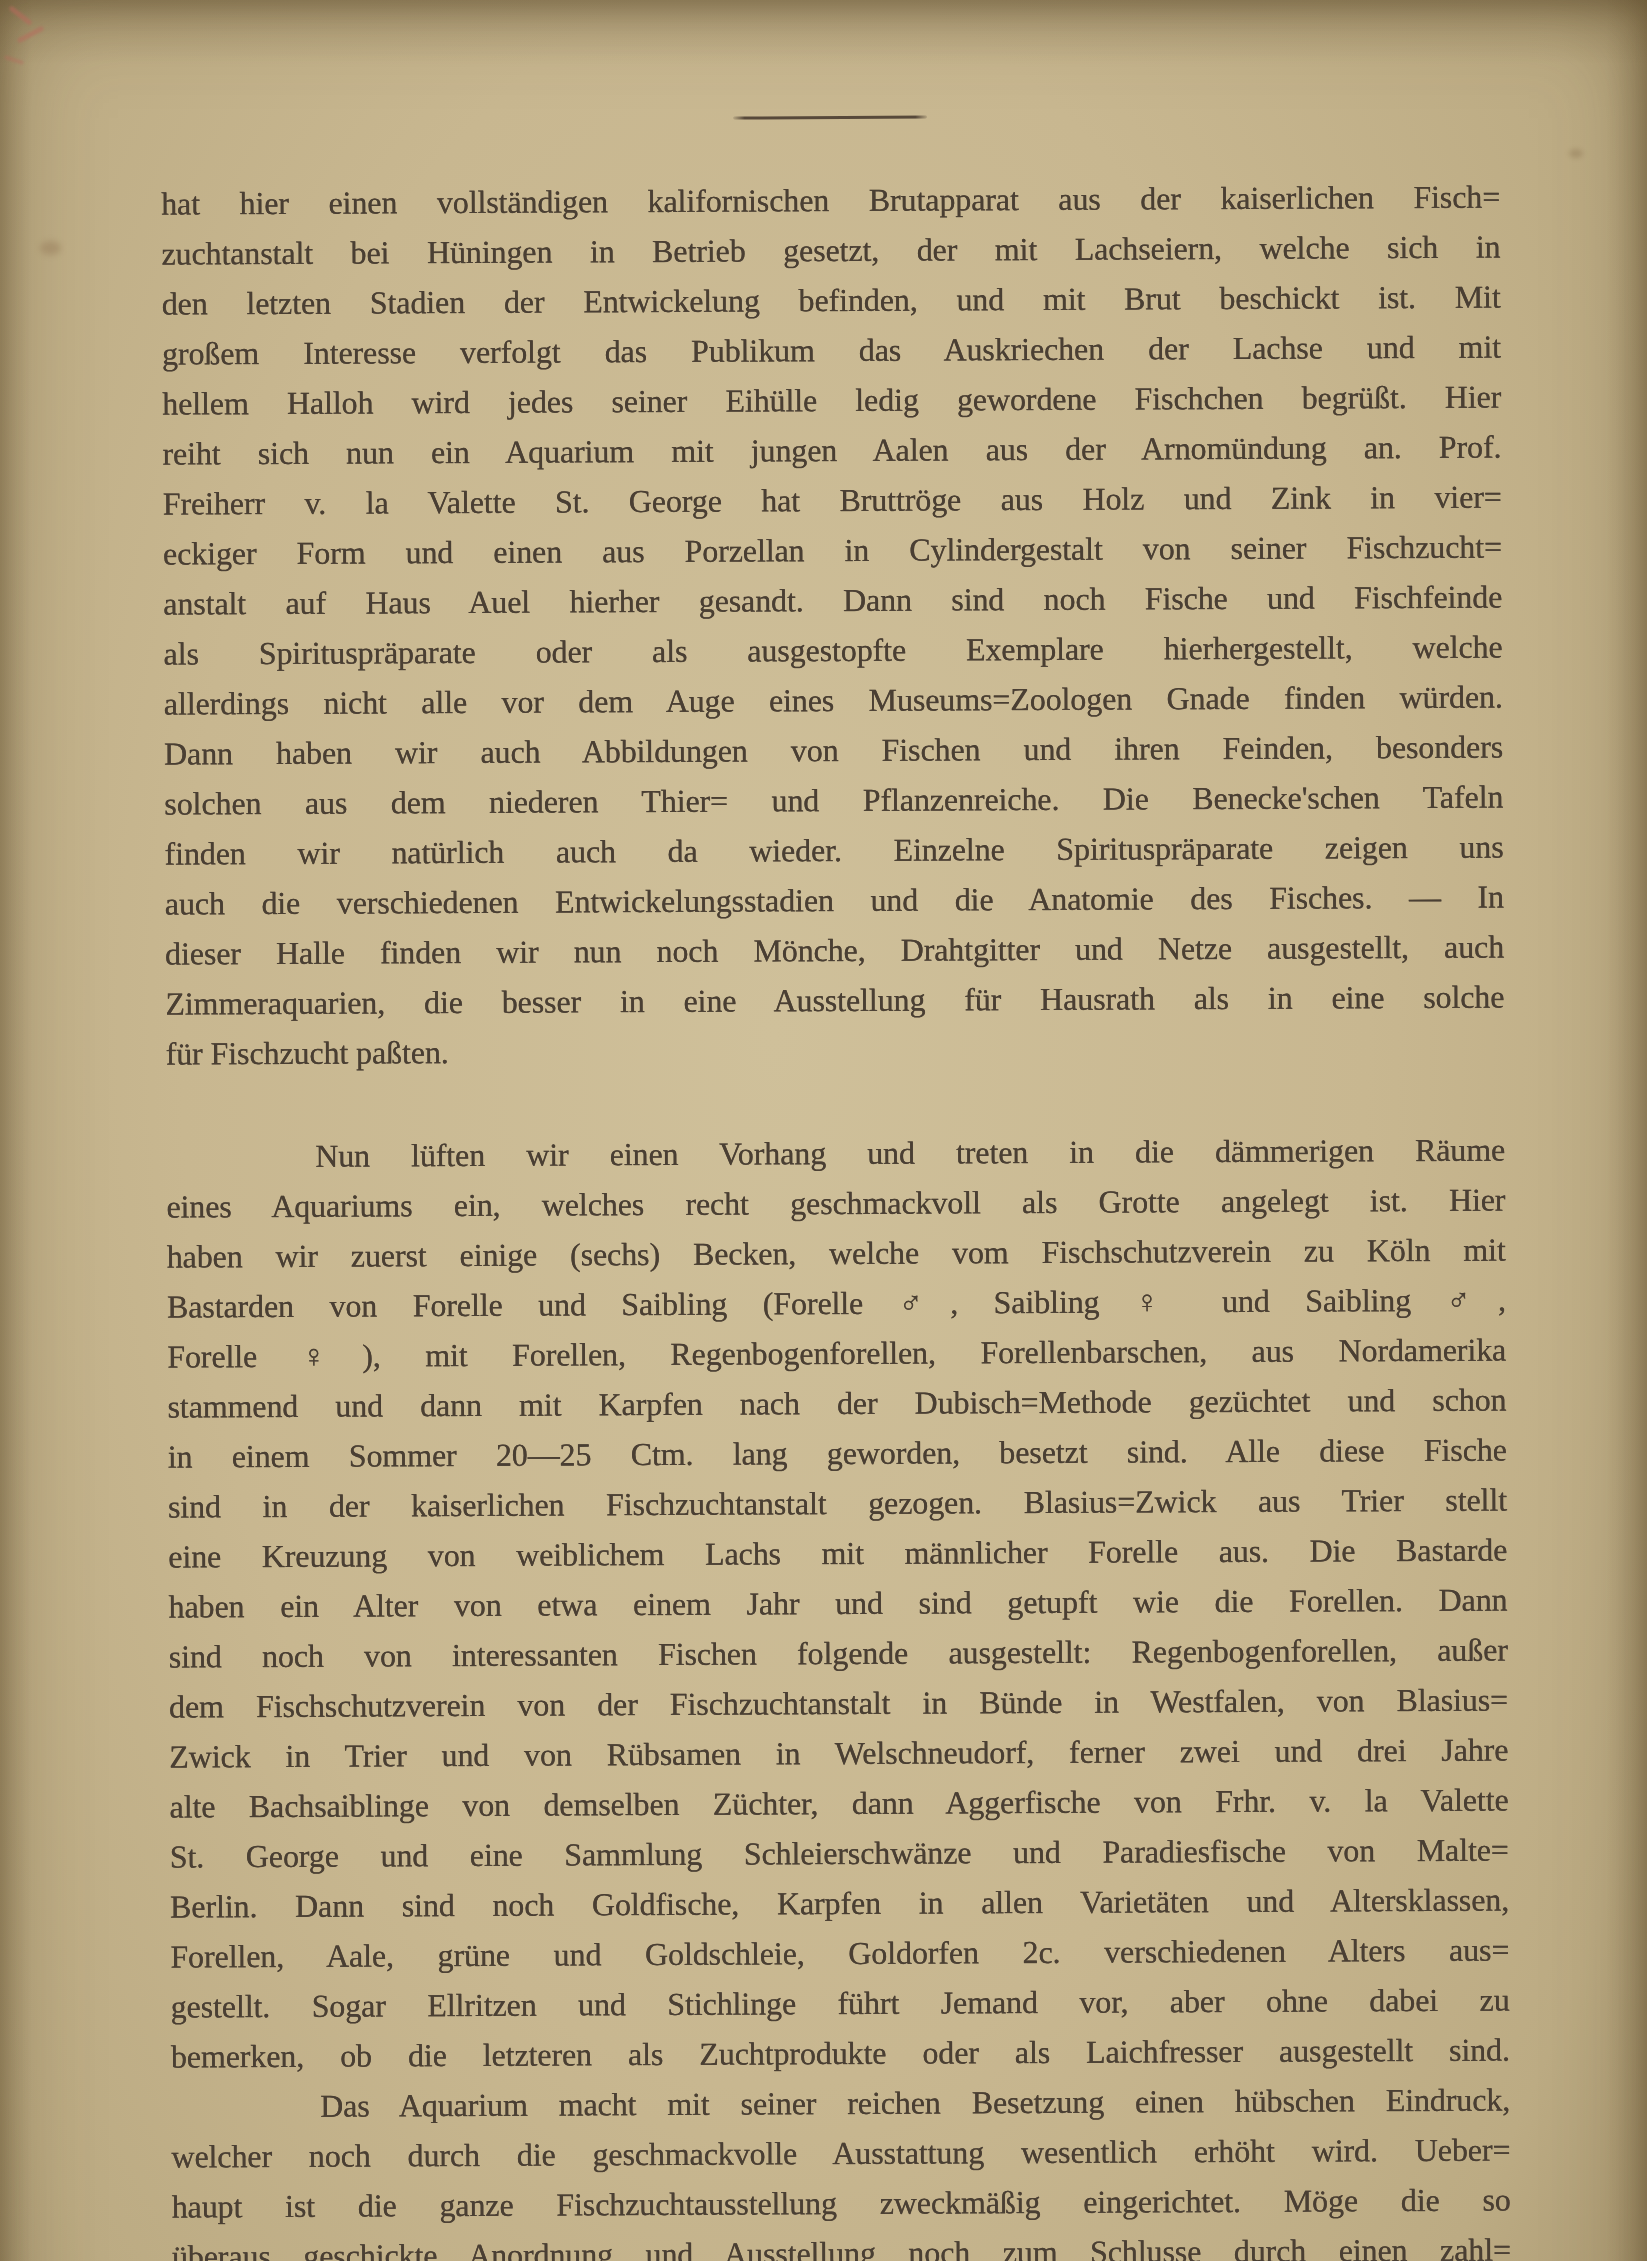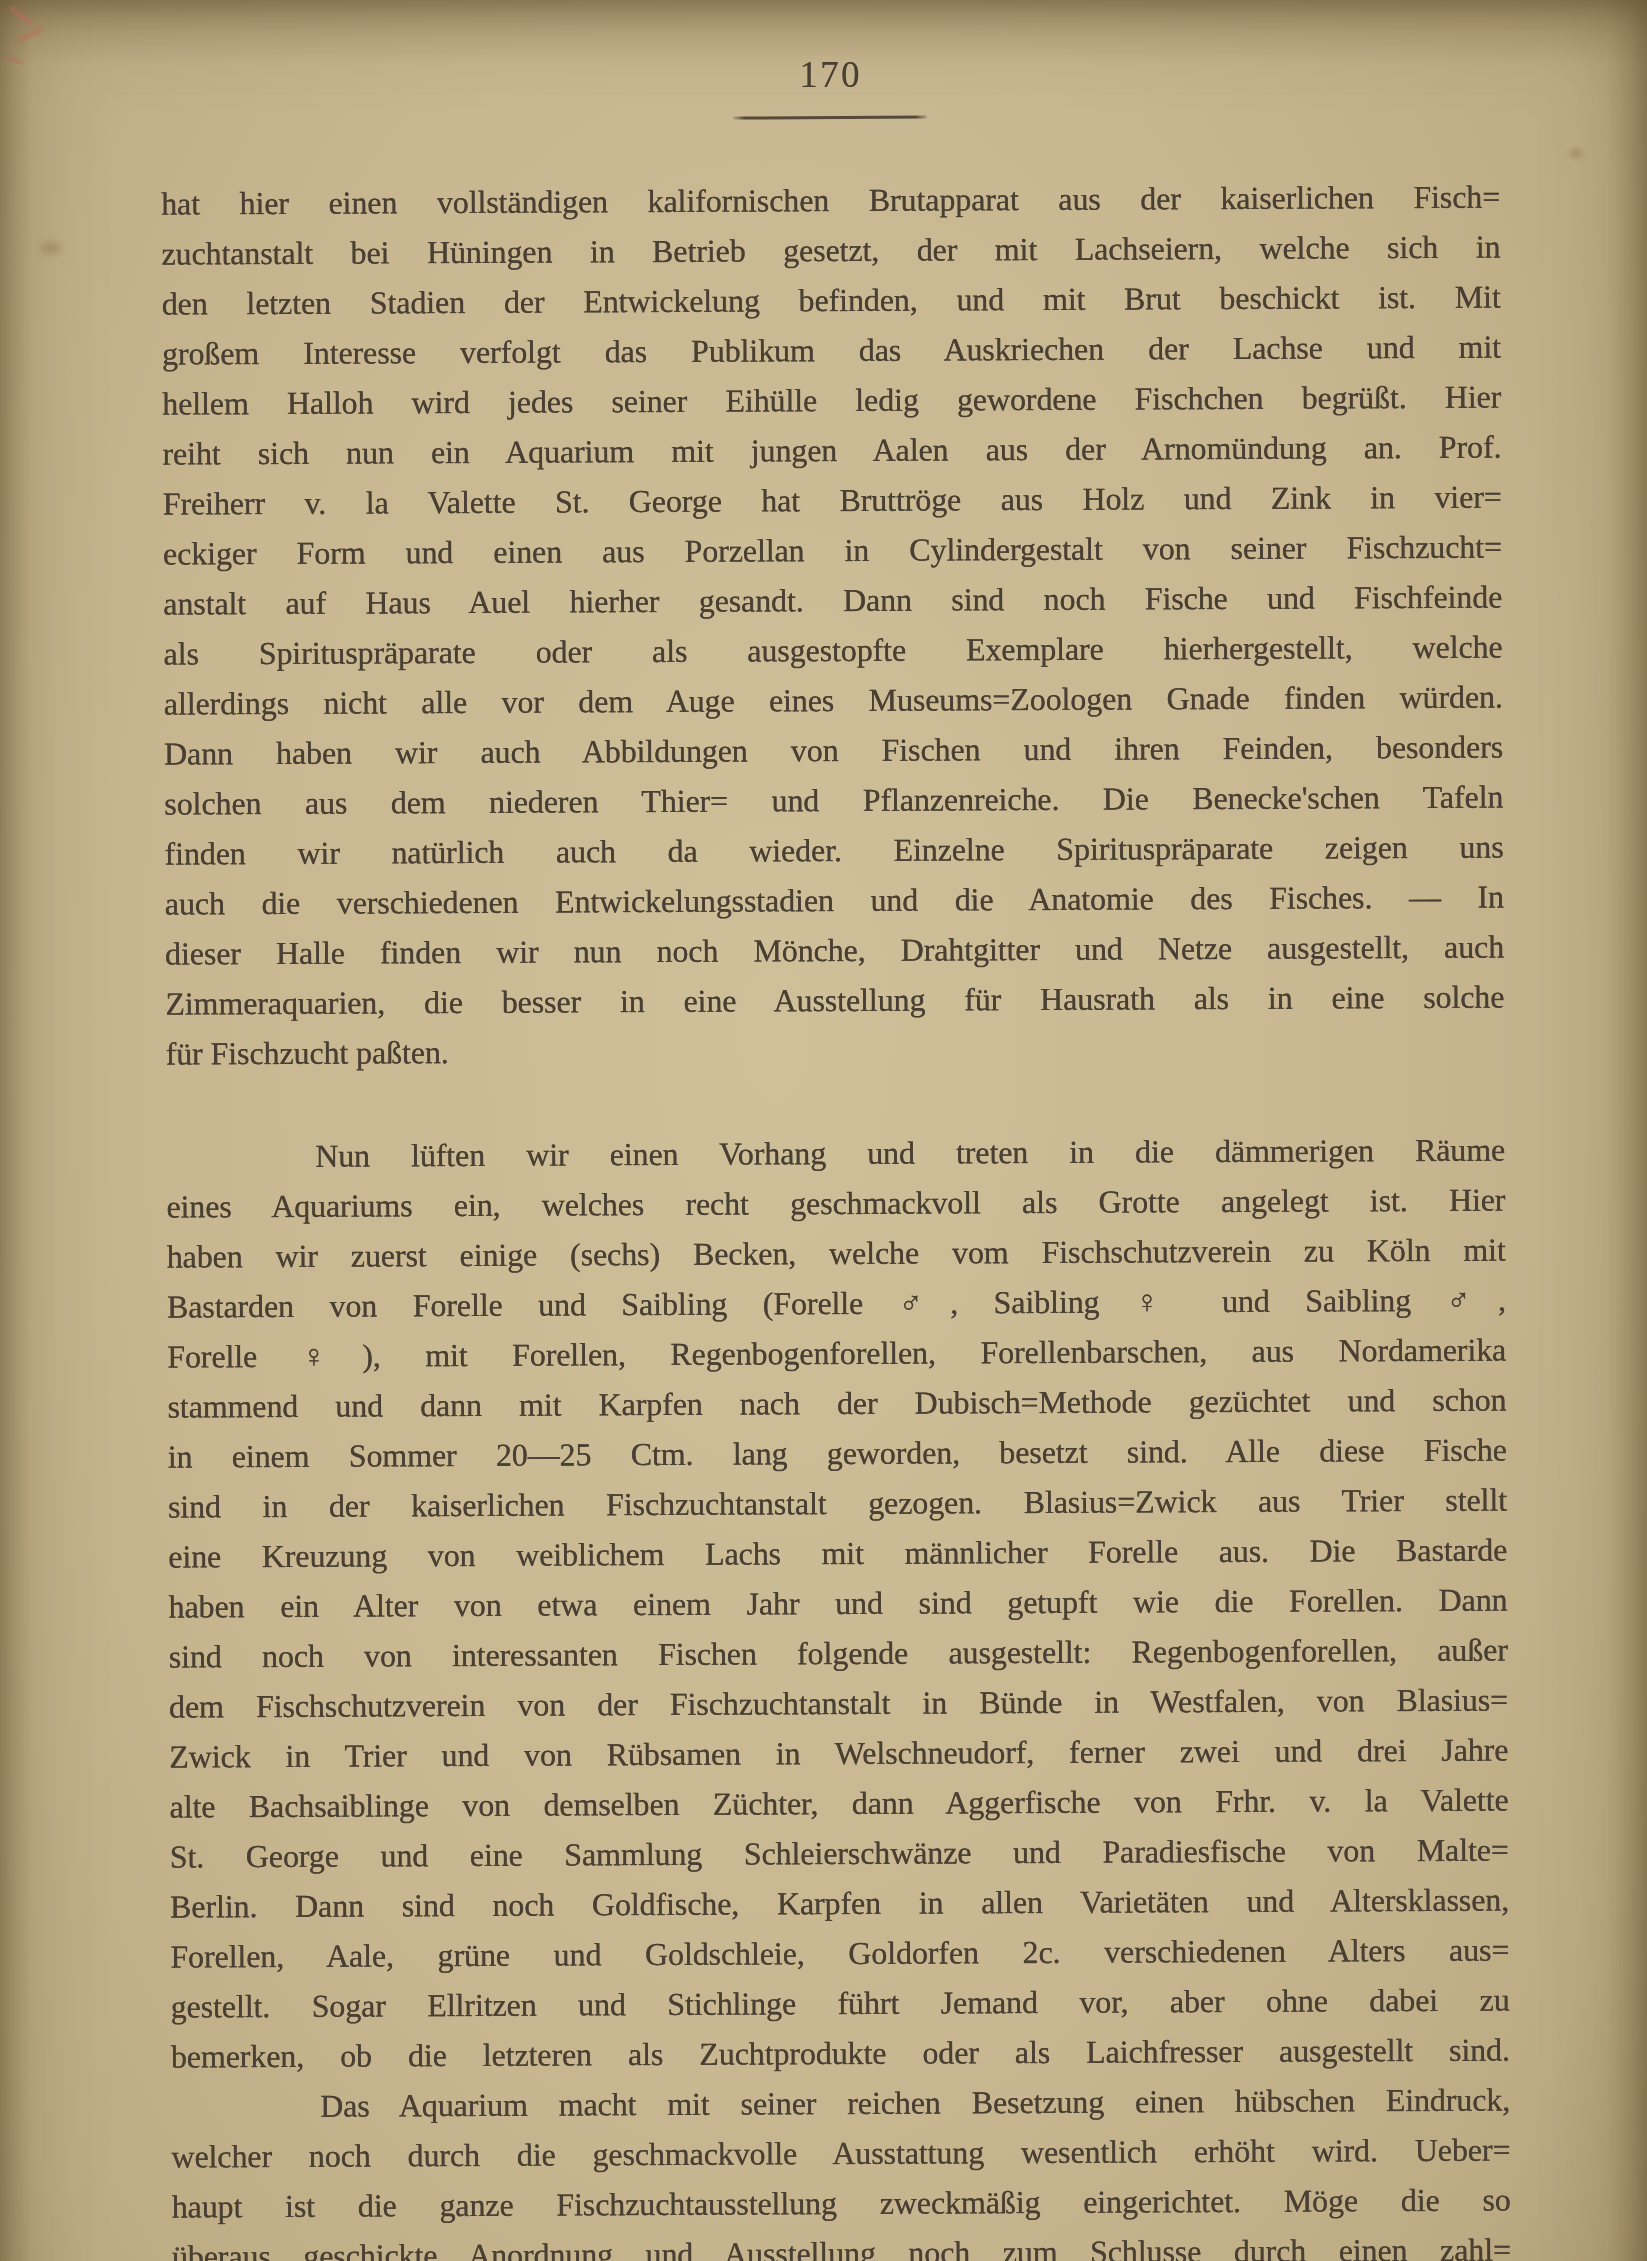--- a/index.html
+++ b/index.html
@@ -50,23 +50,20 @@
 <div class="page">
   <div class="vignette"></div>
 
   <div class="crayon-mark mark1"></div>
   <div class="crayon-mark mark2"></div>
   <div class="crayon-mark mark3"></div>
   <div class="paper-stain stain1"></div>
 
   <div class="paper-stain stain3"></div>
 
-  <div class="header">
-    <span class="page-number">170</span>
-  </div>
   <div class="header-rule"></div>
 
   <div class="text-block" id="text-block">
 
     <div class="para">
         <div class="line">hat hier einen vollständigen kalifornischen Brutapparat aus der kaiserlichen Fisch=</div>
         <div class="line">zuchtanstalt bei Hüningen in Betrieb gesetzt, der mit Lachseiern, welche sich in</div>
         <div class="line">den letzten Stadien der Entwickelung befinden, und mit Brut beschickt ist.  Mit</div>
         <div class="line">großem Interesse verfolgt das Publikum das Auskriechen der Lachse und mit</div>
         <div class="line">hellem Halloh wird jedes seiner Eihülle ledig gewordene Fischchen begrüßt.  Hier</div>

